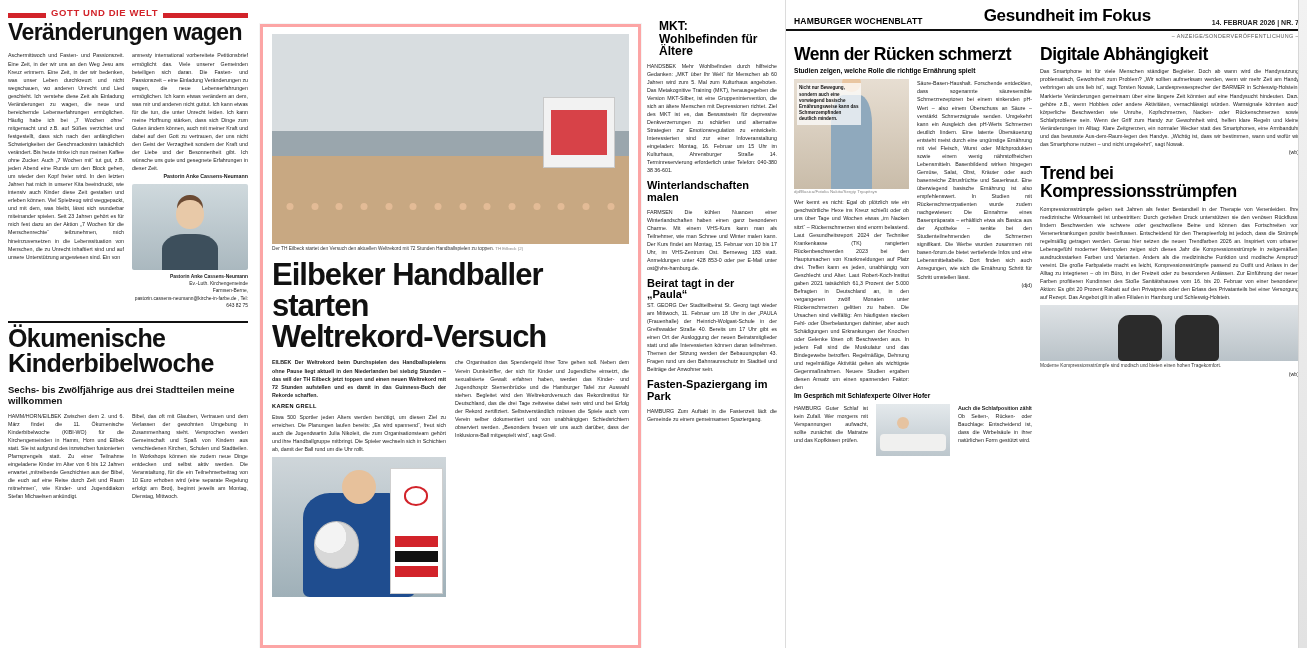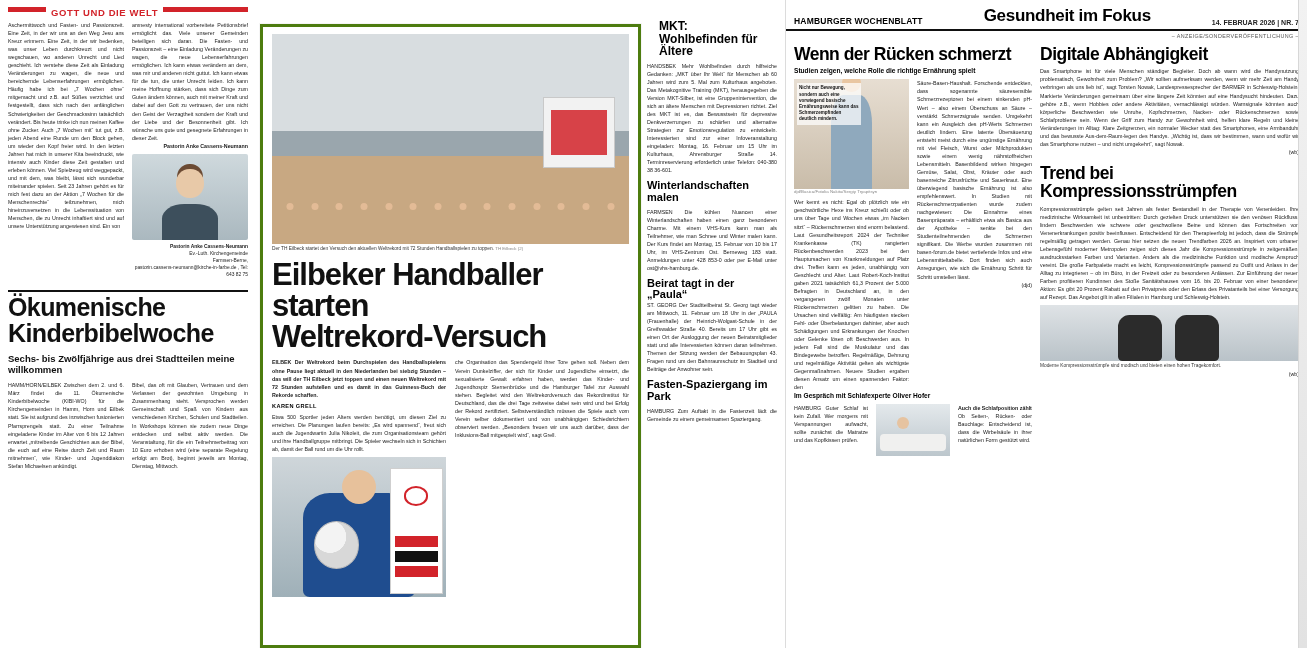--- a/index.html
+++ b/index.html
@@ -25,21 +25,21 @@
   .mh-left .grey { color:#444; font-weight:bold; }
   .mh-center { font-size:17px; font-weight:bold; letter-spacing:-.3px; }
   .mh-right { font-size:7px; font-weight:bold; color:#222; }
 
   .subline { text-align:right; font-size:5.4px; color:#555; letter-spacing:.4px; padding:2px 8px 0 0; }
 
   
   .cols { display:flex; gap:9px; padding:0 8px; }
   .col { flex:1; }
 
-  .kicker-wrap { display:flex; align-items:flex-start; gap:5px; margin:7px 0 3px 0; }
+  .kicker-wrap { display:flex; align-items:flex-end; gap:5px; margin:7px 0 3px 0; }
   .kicker-bar { height:5px; background:#d2232a; flex:0 0 38px; }
   .kicker {
     font-size:9.5px; font-weight:bold; color:#d2232a; letter-spacing:.6px;
   }
   .kicker-bar2 { height:5px; background:#d2232a; flex:1; }
 
   h1.sect {
     font-size:23px; line-height:1.02; font-weight:bold; margin:2px 0 7px 0;
     letter-spacing:-.6px; color:#111;
   }
@@ -129,21 +129,21 @@
   .roll-up .rl2 { top:66%; background:#111; }
   .roll-up .rl3 { top:78%; background:#d2232a; }
   .roll-up .logo{
     position:absolute; left:26%; right:26%; top:14%; padding-bottom:30%;
     border:2px solid #d2232a; border-radius:50%;
   }
 
   
   #overlay {
     position:absolute; left:260px; top:24px; width:381px; height:624px;
-    border:3px solid #4d7c0f; background:#ffffff; overflow:hidden;
+    border:3px solid #fca5a5; background:#ffffff; overflow:hidden;
     box-shadow:0 0 0 1px rgba(0,0,0,.04);
   }
   .ov-pad { padding:7px 9px 0 9px; }
   .ov-photo { width:100%; height:210px; }
   h1.headline {
     font-size:31px; line-height:1.0; font-weight:bold; letter-spacing:-1px;
     margin:7px 0 6px 0; color:#111;
   }
   h2.deck {
     font-size:10px; font-weight:bold; color:#111; margin:0 0 7px 0;
@@ -195,20 +195,21 @@
 <div class="page" id="page-left">
 
 
   <div class="cols">
     <div class="col" style="flex:0 0 240px">
       <div class="kicker-wrap">
         <div class="kicker-bar"></div>
         <div class="kicker">GOTT UND DIE WELT</div>
         <div class="kicker-bar2"></div>
       </div>
+      <h1 class="sect">Veränderungen wagen</h1>
       <div class="cols" style="padding:0; gap:8px">
         <div class="col body-text">Aschermittwoch und Fasten- und Passionszeit. Eine Zeit, in der wir uns an den Weg Jesu ans Kreuz erinnern. Eine Zeit, in der wir bedenken, was unser Leben durchkreuzt und nicht wegschauen, wo anderen Unrecht und Lied geschieht. Ich verstehe diese Zeit als Einladung Veränderungen zu wagen, die neue und bereichernde Lebenserfahrungen ermöglichen. Häufig habe ich bei „7 Wochen ohne“ mitgemacht und z.B. auf Süßes verzichtet und festgestellt, dass sich nach den anfänglichen Schwierigkeiten der Geschmackssinn tatsächlich verändert. Bis heute trinke ich nun meinen Kaffee ohne Zucker. Auch „7 Wochen mit“ tut gut, z.B. jeden Abend eine Runde um den Block gehen, um wieder den Kopf freier wird.
 In den letzten Jahren hat mich in unserer Kita beeindruckt, wie intensiv auch Kinder diese Zeit gestalten und erleben können. Viel Spielzeug wird weggepackt, und mit dem, was bleibt, lässt sich wunderbar miteinander spielen.
 Seit 23 Jahren gehört es für mich fest dazu an der Aktion „7 Wochen für die Menschenrechte“ teilzunehmen, mich hineinzuversetzen in die Lebenssituation von Menschen, die zu Unrecht inhaftiert sind und auf unsere Unterstützung angewiesen sind. Ein von</div>
         <div class="col">
           <div class="body-text">amnesty international vorbereitete Petitionsbrief ermöglicht das. Viele unserer Gemeinden beteiligen sich daran. Die Fasten- und Passionszeit – eine Einladung Veränderungen zu wagen, die neue Lebenserfahrungen ermöglichen. Ich kann etwas verändern an dem, was mir und anderen nicht guttut. Ich kann etwas für die tun, die unter Unrecht leiden. Ich kann meine Hoffnung stärken, dass sich Dinge zum Guten ändern können, auch mit meiner Kraft und dabei auf den Gott zu vertrauen, der uns nicht den Geist der Verzagtheit sondern der Kraft und der Liebe und der Besonnenheit gibt.
 Ich wünsche uns gute und gesegnete Erfahrungen in dieser Zeit.</div>
           <div class="body-text" style="text-align:right;font-weight:bold">Pastorin Anke Cassens-Neumann</div>
           <div class="portrait-box">
             <div class="portrait"></div>

